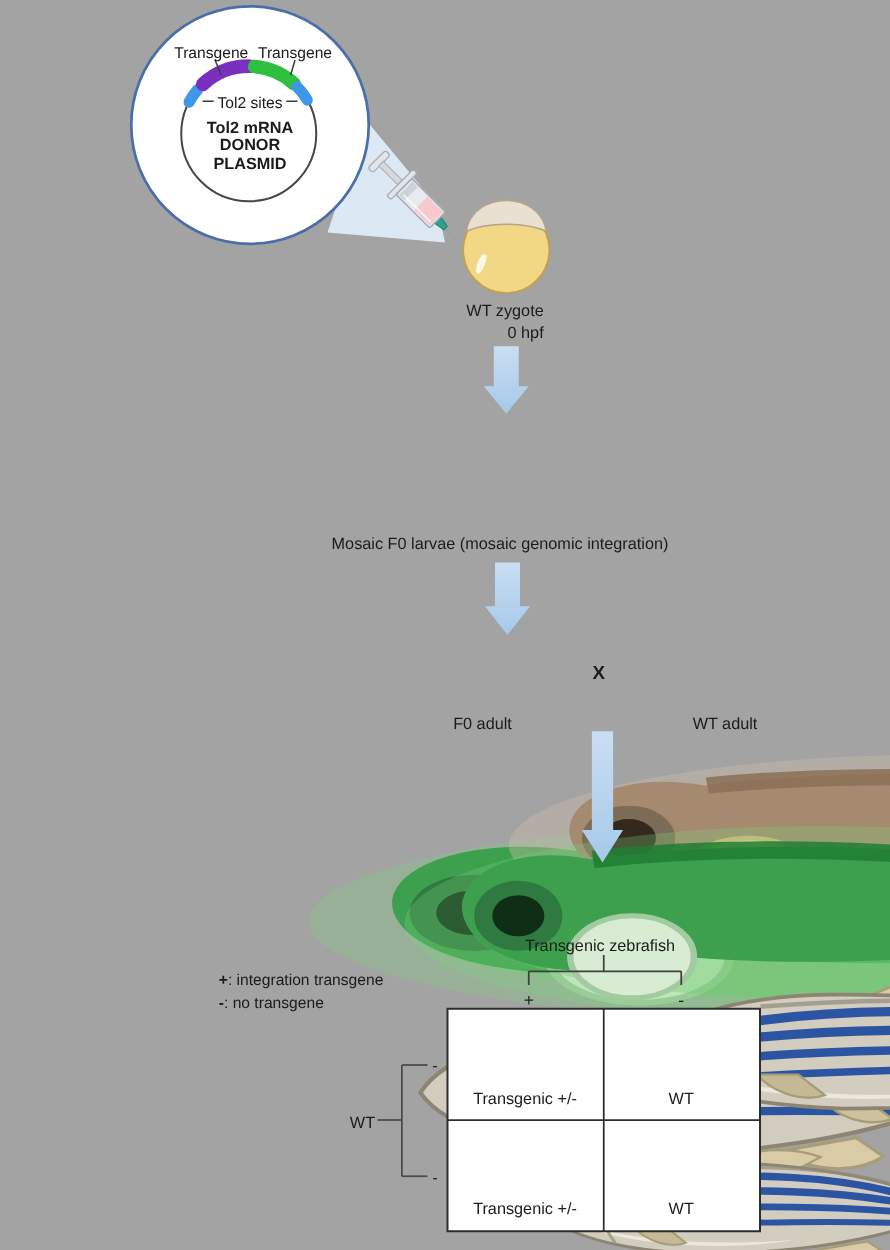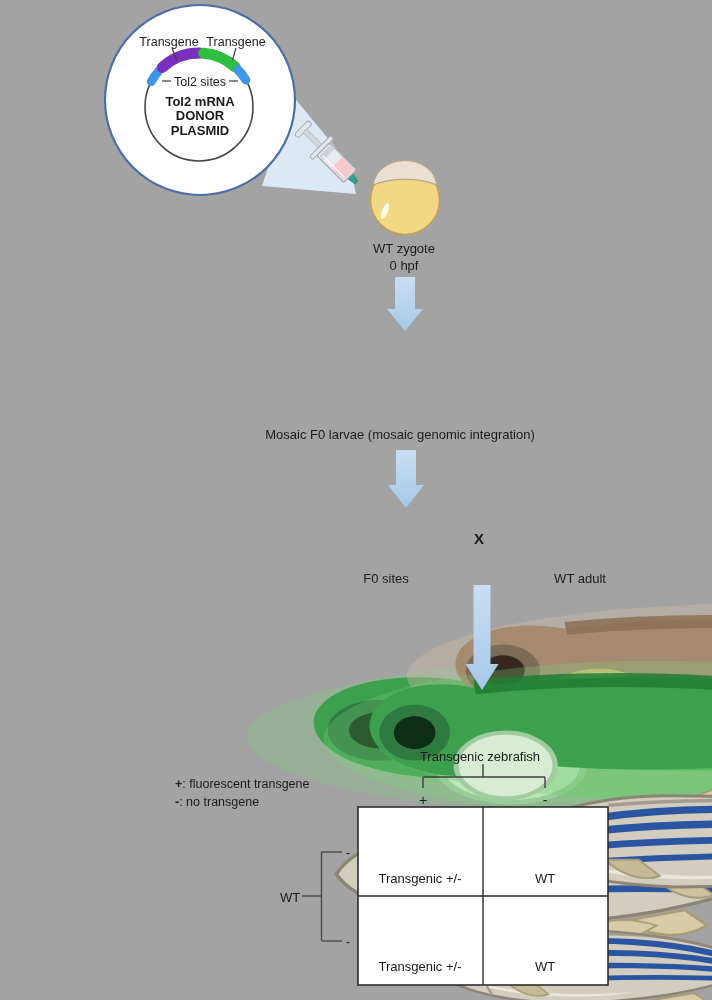--- a/index.html
+++ b/index.html
@@ -167,36 +167,36 @@
     </g>
   </svg>
 
   <div class="lbl sm" style="left:169px;top:34px;">Transgene</div>
   <div class="lbl sm" style="left:236px;top:34px;">Transgene</div>
   <div class="lbl sm" style="left:200px;top:74px;">Tol2 sites</div>
   <div class="lbl bold" style="left:200px;top:95px;line-height:1.1;">Tol2 mRNA
 DONOR
 PLASMID</div>
 
-  <div class="lbl" style="left:404px;top:240px;">WT zygote
+  <div class="lbl" style="left:404px;top:240px;text-align:right;">WT zygote
 0 hpf</div>
 
   <div class="lbl" style="left:400px;top:426px;">Mosaic F0 larvae (mosaic genomic integration)</div>
 
-  <div class="lbl" style="left:386px;top:570px;">F0 sites</div>
+  <div class="lbl" style="left:386px;top:570px;">F0 adult</div>
   <div class="lbl xmark" style="left:479px;top:529px;">X</div>
   <div class="lbl" style="left:564px;top:570px;margin-left:16px;">WT adult</div>
 
 
   <div class="lbl" style="left:480px;top:748px;">Transgenic zebrafish</div>
 
   <div class="lbl" style="left:423px;top:791px;font-size:14px;">+</div>
   <div class="lbl" style="left:545px;top:791px;font-size:14px;">-</div>
 
-  <div class="legend-line" style="left:175px;top:776px;"><span class="sym">+</span><span>: fluorescent transgene</span></div>
+  <div class="legend-line" style="left:175px;top:776px;"><span class="sym">+</span><span>: integration transgene</span></div>
   <div class="legend-line" style="left:175px;top:794px;"><span class="sym">-</span><span>: no transgene</span></div>
 
   <div class="lbl" style="left:290px;top:889px;">WT</div>
   <div class="lbl" style="left:348px;top:844px;">-</div>
   <div class="lbl" style="left:348px;top:933px;">-</div>
 
   <div class="lbl" style="left:420px;top:870px;">Transgenic +/-</div>
   <div class="lbl" style="left:545px;top:870px;">WT</div>
   <div class="lbl" style="left:420px;top:958px;">Transgenic +/-</div>
   <div class="lbl" style="left:545px;top:958px;">WT</div>

